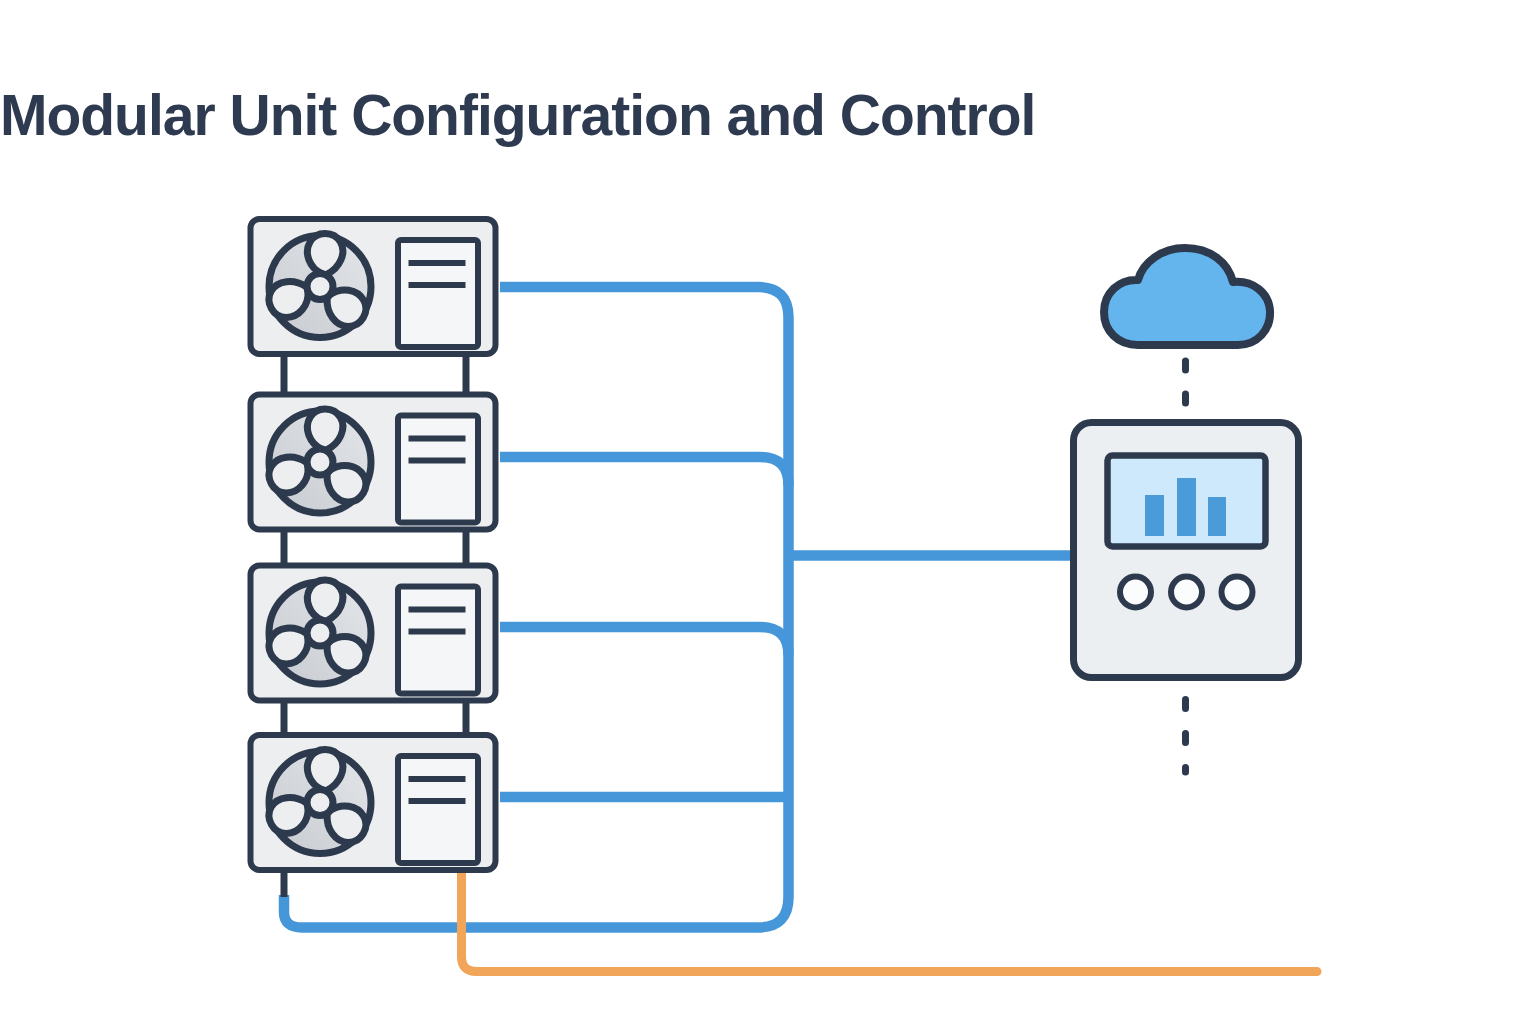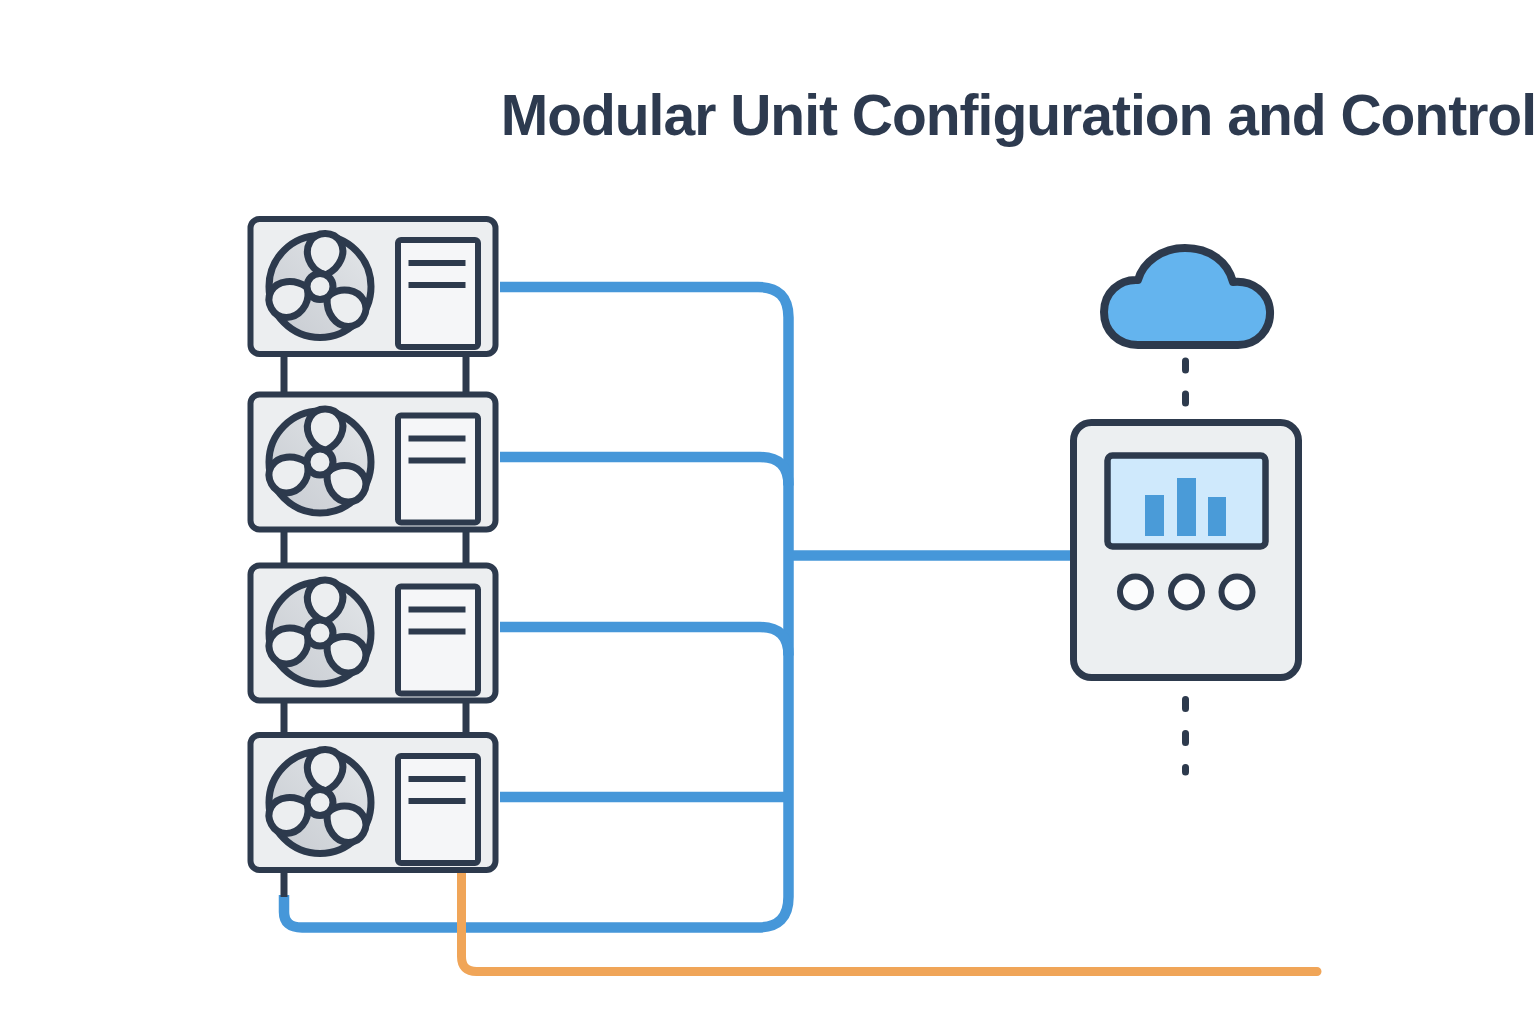--- a/index.html
+++ b/index.html
@@ -1,21 +1,21 @@
 <!DOCTYPE html>
 <html style="--background: #ffffff; --title_text: #2d3a4f; --outline_navy: #2d3a4d; --line_blue: #4697d9; --line_orange: #f0a558; --unit_fill: #eceef0; --panel_fill: #f5f6f8; --blade_fill: #eceef0; --fan_light: #e3e6e9; --fan_dark: #c7cbd1; --cloud_fill: #64b4ee; --device_fill: #eceff1; --screen_fill: #cfe9fc; --screen_bar: #4a9bd8; --button_fill: #fbfcfd;"><head>
 <meta charset="utf-8">
 <style>
   html,body{margin:0;padding:0;background:#ffffff;}
   body{width:1536px;height:1024px;position:relative;overflow:hidden;
        font-family:"Liberation Sans",sans-serif;}
   .canvas{position:absolute;inset:0;}
   h1.title{
     position:absolute;top:82px;left:0;width:100%;margin:0;
-    text-align:right;font-size:57px;font-weight:700;
+    text-align:left;font-size:57px;font-weight:700;
     letter-spacing:-1px;color:var(--title_text,#2d3a4f);
   }
   svg.diagram{position:absolute;left:0;top:0;}
   .u-body{fill:var(--unit_fill,#eceef0);stroke:var(--outline_navy,#2d3a4d);stroke-width:6;}
   .u-panel{fill:var(--panel_fill,#f5f6f8);stroke:var(--outline_navy,#2d3a4d);stroke-width:6;}
   .u-line{stroke:var(--outline_navy,#2d3a4d);stroke-width:6;stroke-linecap:butt;}
   .fan-ring{fill:url(#fanGrad);stroke:var(--outline_navy,#2d3a4d);stroke-width:7;}
   .blade{fill:var(--blade_fill,#eceef0);stroke:var(--outline_navy,#2d3a4d);stroke-width:7;stroke-linejoin:round;}
   .hub{fill:var(--blade_fill,#eceef0);stroke:var(--outline_navy,#2d3a4d);stroke-width:7;}
   .leg{stroke:var(--outline_navy,#2d3a4d);stroke-width:7;}

